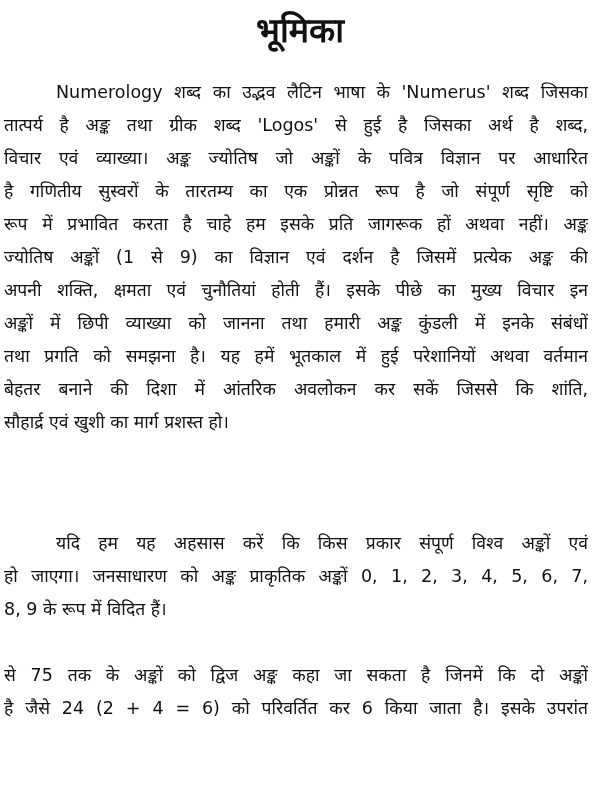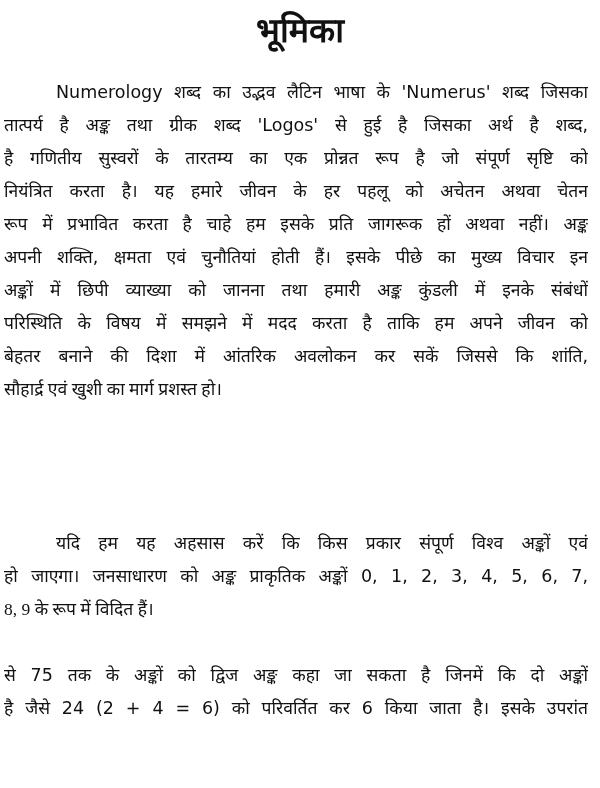--- a/index.html
+++ b/index.html
@@ -11,38 +11,39 @@
     .title {
       position: absolute; left: 0; top: 6px; width: 600px;
       text-align: center; font-size: 34px; font-weight: bold; line-height: 48px;
     }
     .para { position: absolute; left: 4px; width: 584px; margin-top: 9px; }
     .line {
       display: block; height: 33px; line-height: 33px; font-size: 17.5px;
       text-align: justify; text-align-last: justify; white-space: nowrap;
       overflow: hidden;
     }
-    .line.last { text-align-last: left; font-family: Liberation Serif, serif; }
+    .line.last { text-align-last: left; }
     .line.indent { padding-left: 52px; }
   </style>
 </head>
 <body>
 
 <div>
   <div class="title">भूमिका</div>
 
   <div class="para" style="top:67px">
     <span class="line indent">Numerology शब्द का उद्भव लैटिन भाषा के 'Numerus' शब्द जिसका</span>
     <span class="line">तात्पर्य है अङ्क तथा ग्रीक शब्द 'Logos' से हुई है जिसका अर्थ है शब्द,</span>
+    <span class="line">विचार एवं व्याख्या। अङ्क ज्योतिष जो अङ्कों के पवित्र विज्ञान पर आधारित</span>
     <span class="line">है गणितीय सुस्वरों के तारतम्य का एक प्रोन्नत रूप है जो संपूर्ण सृष्टि को</span>
-    <span class="line">नियंत्रित करता है। यह हमारे जीवन के हर पहलू को अचेतन अथवा चेतन</span>
     <span class="line">रूप में प्रभावित करता है चाहे हम इसके प्रति जागरूक हों अथवा नहीं। अङ्क</span>
+    <span class="line">ज्योतिष अङ्कों (1 से 9) का विज्ञान एवं दर्शन है जिसमें प्रत्येक अङ्क की</span>
     <span class="line">अपनी शक्ति, क्षमता एवं चुनौतियां होती हैं। इसके पीछे का मुख्य विचार इन</span>
     <span class="line">अङ्कों में छिपी व्याख्या को जानना तथा हमारी अङ्क कुंडली में इनके संबंधों</span>
-    <span class="line">परिस्थिति के विषय में समझने में मदद करता है ताकि हम अपने जीवन को</span>
+    <span class="line">तथा प्रगति को समझना है। यह हमें भूतकाल में हुई परेशानियों अथवा वर्तमान</span>
     <span class="line">बेहतर बनाने की दिशा में आंतरिक अवलोकन कर सकें जिससे कि शांति,</span>
     <span class="line last">सौहार्द्र एवं खुशी का मार्ग प्रशस्त हो।</span>
   </div>
 
   <div class="para" style="top:518px">
     <span class="line indent">यदि हम यह अहसास करें कि किस प्रकार संपूर्ण विश्व अङ्कों एवं</span>
     <span class="line">हो जाएगा। जनसाधारण को अङ्क प्राकृतिक अङ्कों 0, 1, 2, 3, 4, 5, 6, 7,</span>
     <span class="line last">8, 9 के रूप में विदित हैं।</span>
   </div>
 

